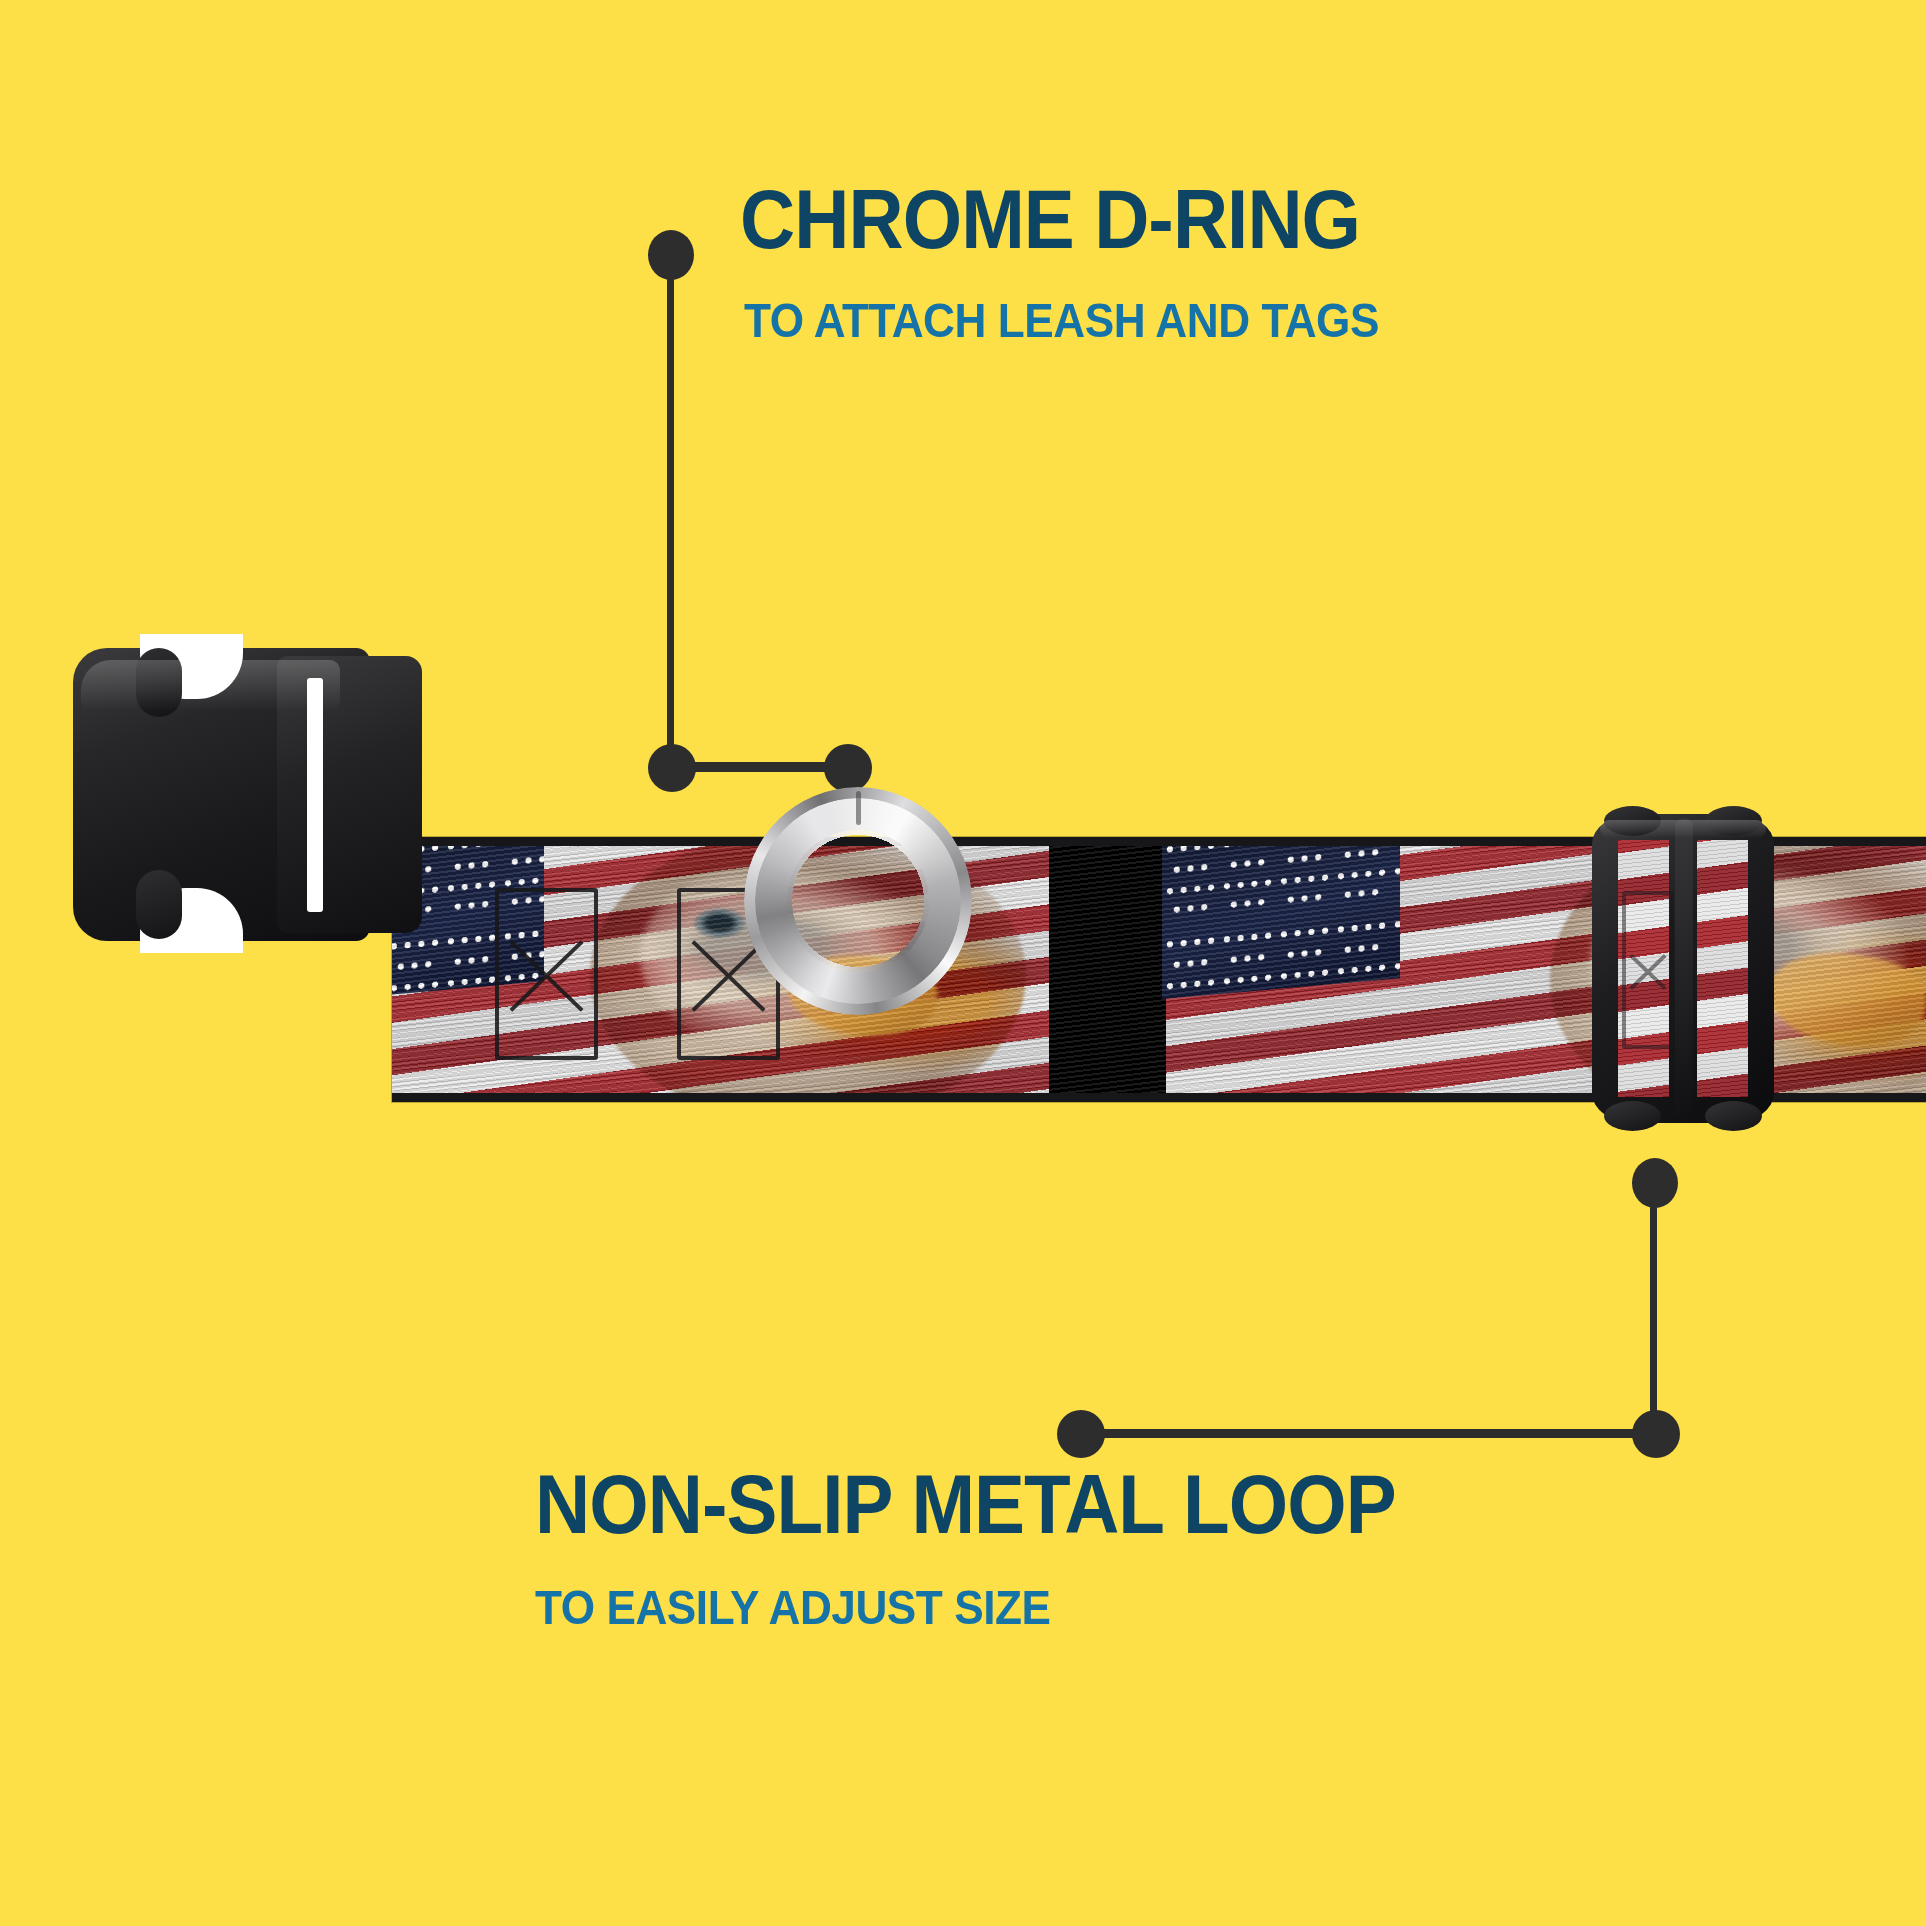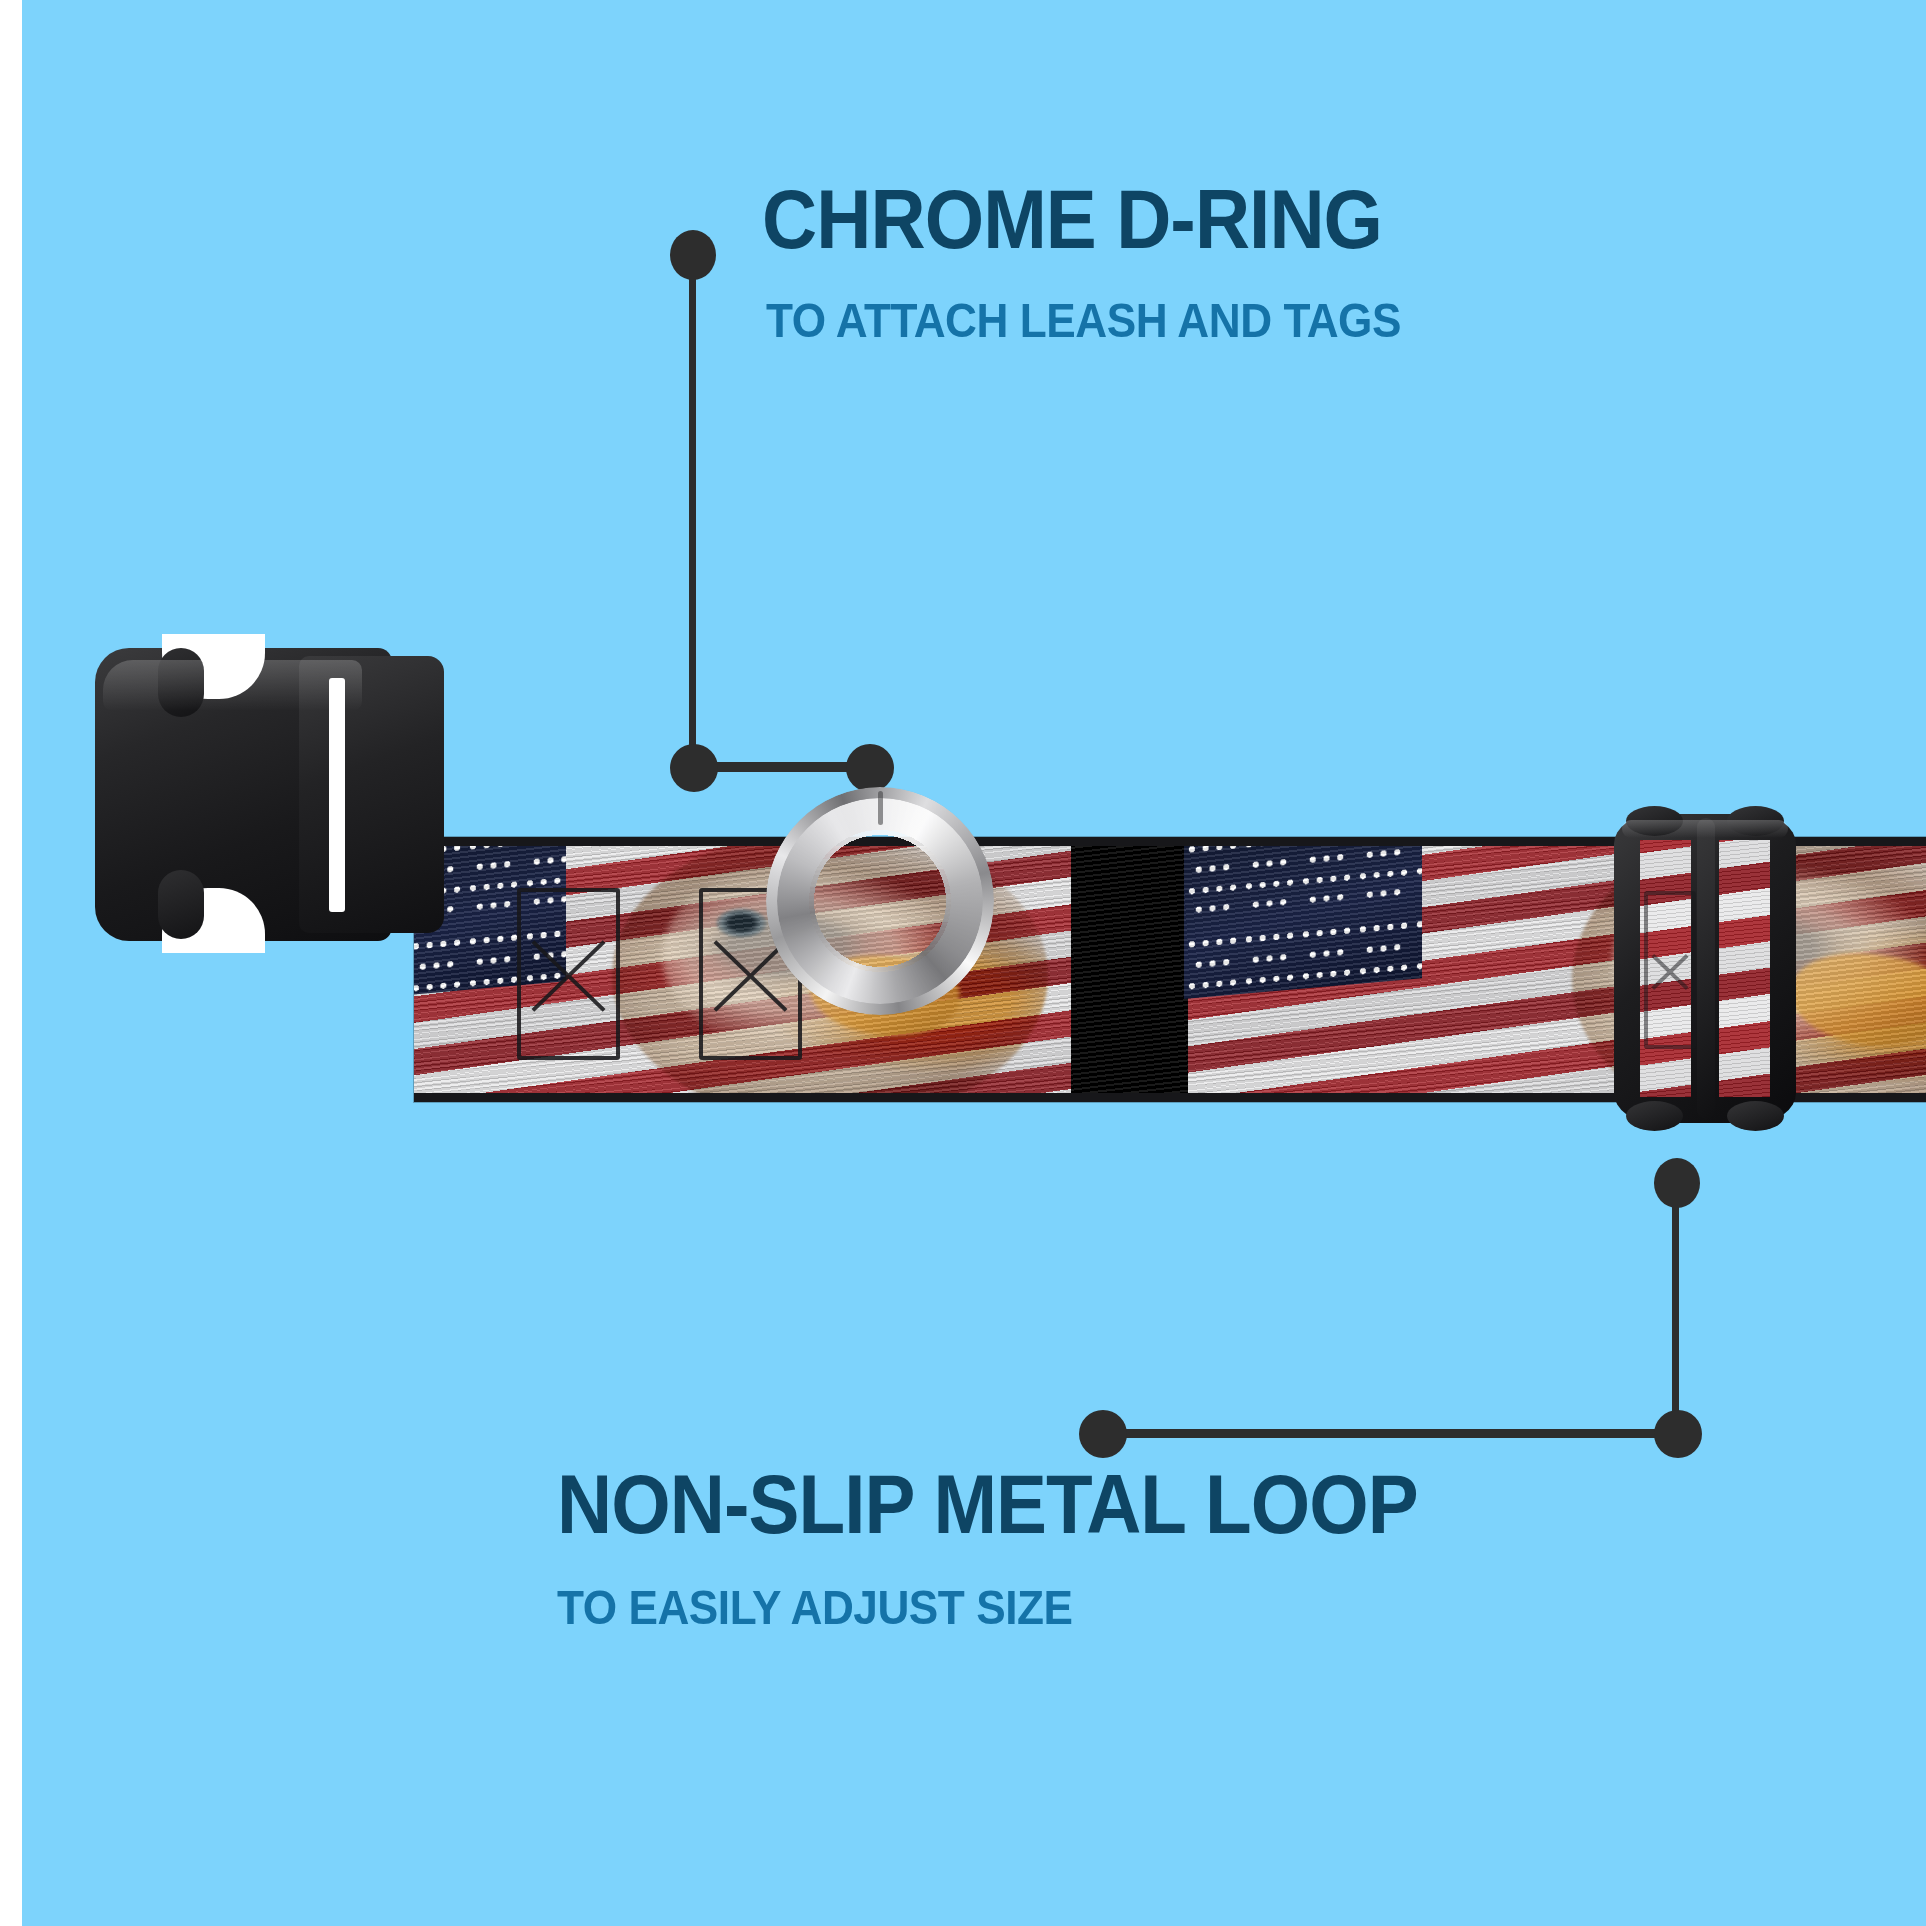--- a/index.html
+++ b/index.html
@@ -1,19 +1,19 @@
 <!DOCTYPE html>
 <html><head>
 <meta charset="utf-8">
 <style>
   html,body{margin:0;padding:0;background:#ffffff;}
   body{width:1927px;height:1927px;position:relative;overflow:hidden;
        font-family:"Liberation Sans", sans-serif;}
 
-  .stage{position:absolute;inset:0;background:#7dd3fc;margin-left:22px;}
+  .stage{position:absolute;inset:0;background:#fde047;}
 
   
   .callout-title{
     position:absolute;
     font-weight:bold;
     letter-spacing:-1px;
     white-space:nowrap;
     line-height:1;
     transform:scaleX(0.92);
   }

